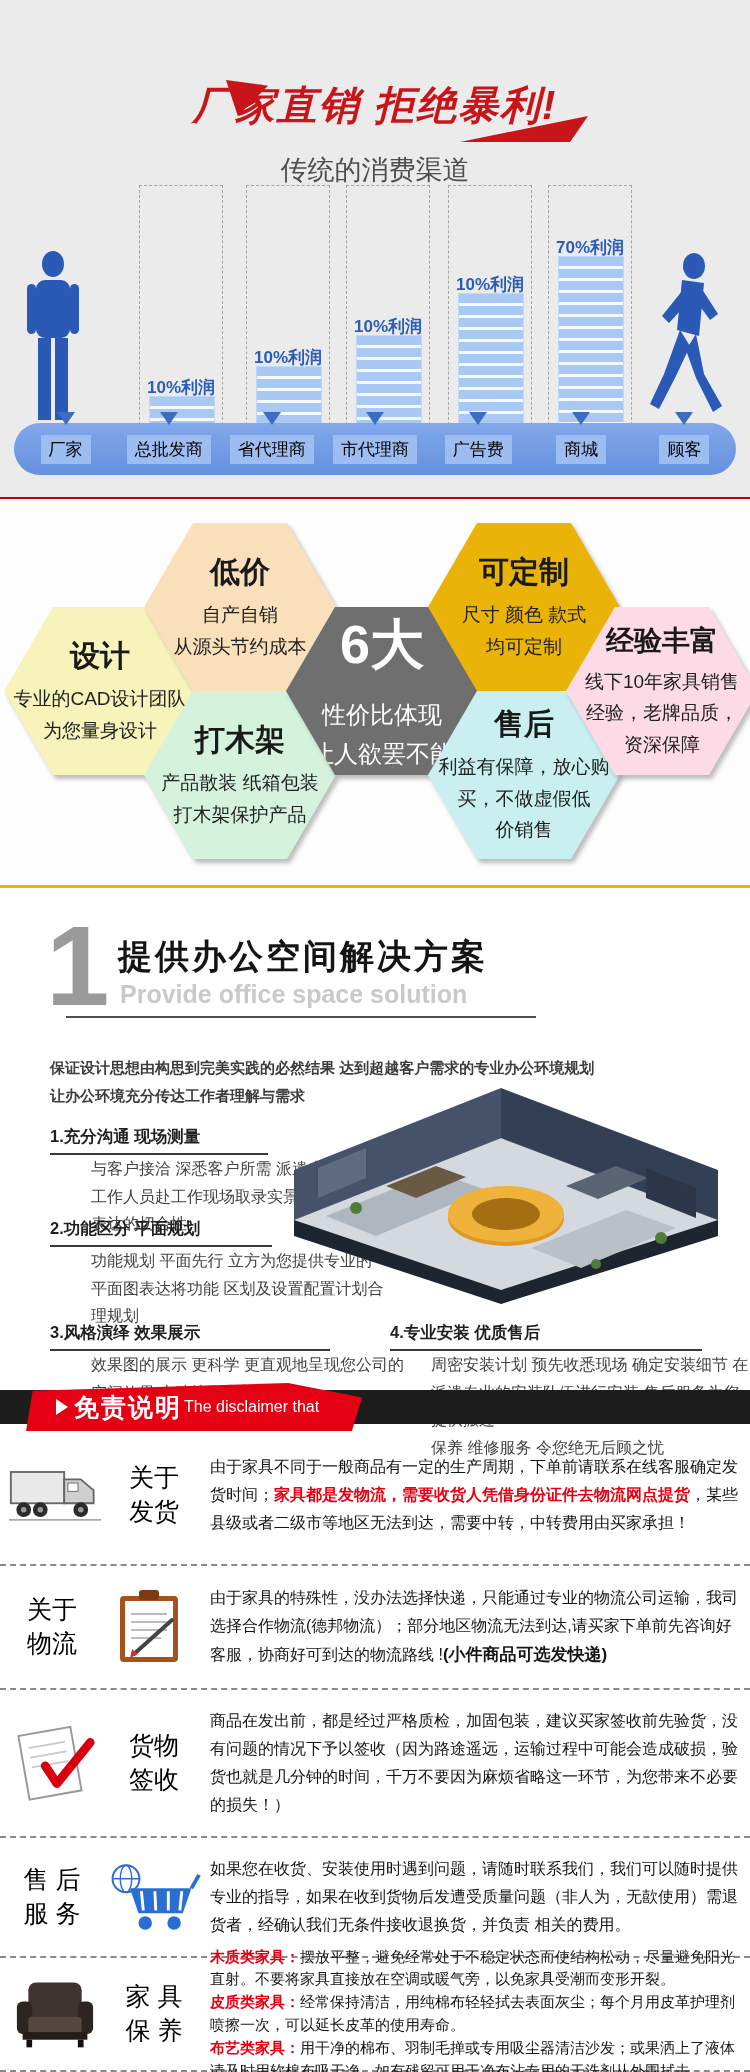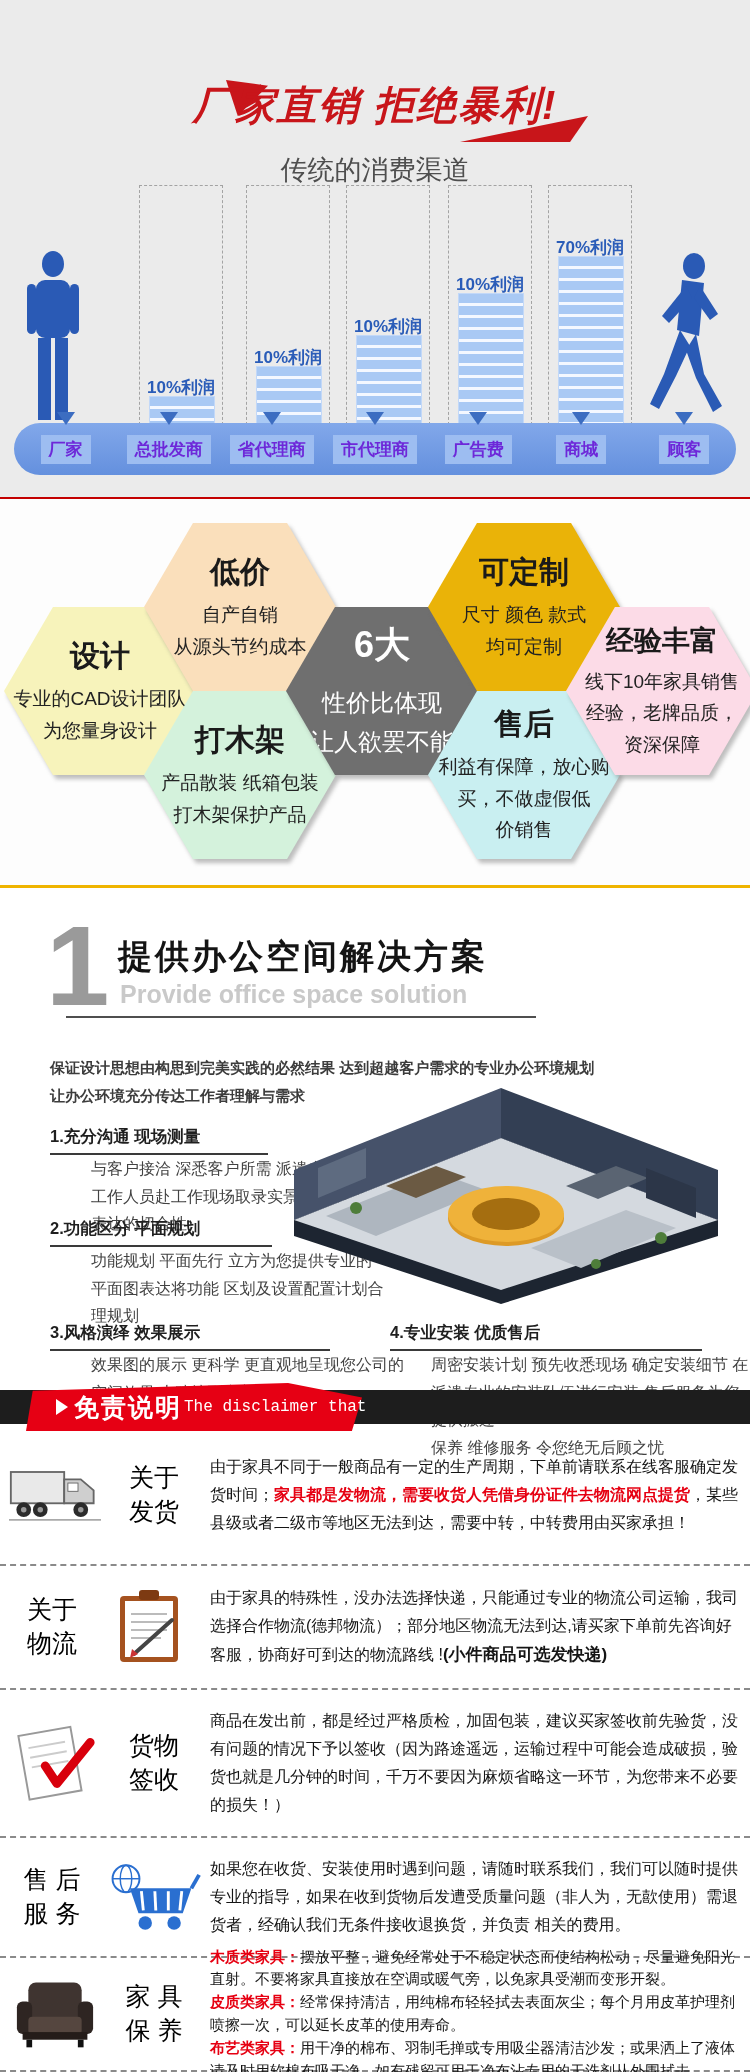--- a/index.html
+++ b/index.html
@@ -15,46 +15,46 @@
           clip-path:polygon(0 100%,100% 0,86% 100%);}
   .chart-title{position:absolute;left:0;top:152px;width:100%;text-align:center;font-size:27px;color:#4e4e4e;}
   .dashcol{position:absolute;top:185px;height:240px;width:84px;border-left:1px dashed #a3a3a3;
            border-right:1px dashed #a3a3a3;border-top:1px dashed #a3a3a3;box-sizing:border-box;}
   .sbar{position:absolute;bottom:72px;width:64px;border:1px solid #c2d8f8;
         background:repeating-linear-gradient(180deg,#a9c9f4 0 9px,#f4f8ff 9px 12px);}
   .vlabel{position:absolute;width:90px;text-align:center;color:#2a5cb8;font-weight:bold;font-size:17px;}
   .axisbar{position:absolute;left:14px;top:423px;width:722px;height:52px;border-radius:26px;
            background:linear-gradient(180deg,#82a8ea,#6490de);display:flex;}
   .axiscell{flex:1;position:relative;display:flex;align-items:center;justify-content:center;}
-  .axisbox{background:#9dbdf1;padding:3px 8px;font-size:17px;font-weight:bold;color:#6d28d9;white-space:nowrap;}
+  .axisbox{background:#9dbdf1;padding:3px 8px;font-size:17px;font-weight:normal;color:#000000;white-space:nowrap;}
   .axisarrow{position:absolute;top:-11px;left:50%;margin-left:-9px;width:0;height:0;
              border-left:9px solid transparent;border-right:9px solid transparent;border-top:13px solid #3c6dc1;}
   .person{position:absolute;}
   
   .sec-hex{position:absolute;left:0;top:499px;width:750px;height:386px;background:#fdfdfd;}
   .hexw{position:absolute;filter:drop-shadow(3px 4px 2px rgba(110,110,110,.45));}
   .hex{width:192px;height:168px;clip-path:polygon(25.5% 0,74.5% 0,100% 50%,74.5% 100%,25.5% 100%,0 50%);
        display:flex;flex-direction:column;align-items:center;justify-content:center;text-align:center;}
   .ht{font-size:30px;font-weight:bold;color:#1a1a1a;margin-bottom:6px;}
   .hl{font-size:19px;color:#222;line-height:1.65;}
-  .hex.dark .ht{color:#fff;font-size:36px;margin-bottom:14px;}
+  .hex.dark .ht{color:#fff;font-size:54px;margin-bottom:14px;}
   .hex.dark .hl{color:#fff;font-size:24px;line-height:1.6;}
   
   .sec-sol{position:absolute;left:0;top:885px;width:750px;height:505px;background:#fff;border-top:3px solid #efb400;box-sizing:border-box;}
   .sol-num{position:absolute;left:46px;top:30px;font-size:114px;font-weight:bold;color:#9a9a9a;line-height:.85;}
   .sol-title{position:absolute;left:118px;top:46px;font-size:34px;font-weight:bold;color:#141414;letter-spacing:3px;}
   .sol-sub{position:absolute;left:120px;top:92px;font-size:25px;font-weight:bold;color:#c9c9c9;}
   .sol-underline{position:absolute;left:66px;top:128px;width:470px;height:2px;background:#4f4f4f;}
   .sol-intro{position:absolute;left:50px;top:166px;width:670px;font-size:15px;font-weight:bold;color:#3c3c3c;line-height:1.85;}
   .step{position:absolute;}
   .step-h{font-size:16.5px;font-weight:bold;color:#1f1f1f;padding-bottom:5px;border-bottom:2px solid #3a3a3a;margin-bottom:0;}
   .step-l{font-size:16px;color:#424242;line-height:1.72;margin-left:41px;}
   .office{position:absolute;left:266px;top:190px;}
   
-  .banner{position:absolute;left:0;top:1390px;width:750px;height:34px;background:#1d1d1d;font-family:Liberation Mono, monospace;}
+  .banner{position:absolute;left:0;top:1390px;width:750px;height:34px;background:#1d1d1d;}
   .ribbon{position:absolute;left:26px;top:-7px;width:336px;height:48px;background:#e60014;
           clip-path:polygon(2% 16%,78% 0,100% 30%,97% 100%,0 100%);}
   .banner-text{position:absolute;left:56px;top:-7px;height:48px;display:flex;align-items:center;z-index:2;}
   .b-arrow{width:0;height:0;border-top:8px solid transparent;border-bottom:8px solid transparent;
            border-left:12px solid #fff;margin-right:6px;}
   .b-cn{color:#fff;font-size:25px;font-weight:bold;letter-spacing:2px;}
   .b-en{color:#fff;font-size:16px;margin-left:2px;}
   .rows{position:absolute;left:0;top:1426px;width:750px;}
   .drow{display:flex;align-items:center;border-bottom:2px dashed #8a8a8a;box-sizing:border-box;padding:4px 10px 4px 4px;}
   .zone{display:flex;justify-content:center;align-items:center;}

